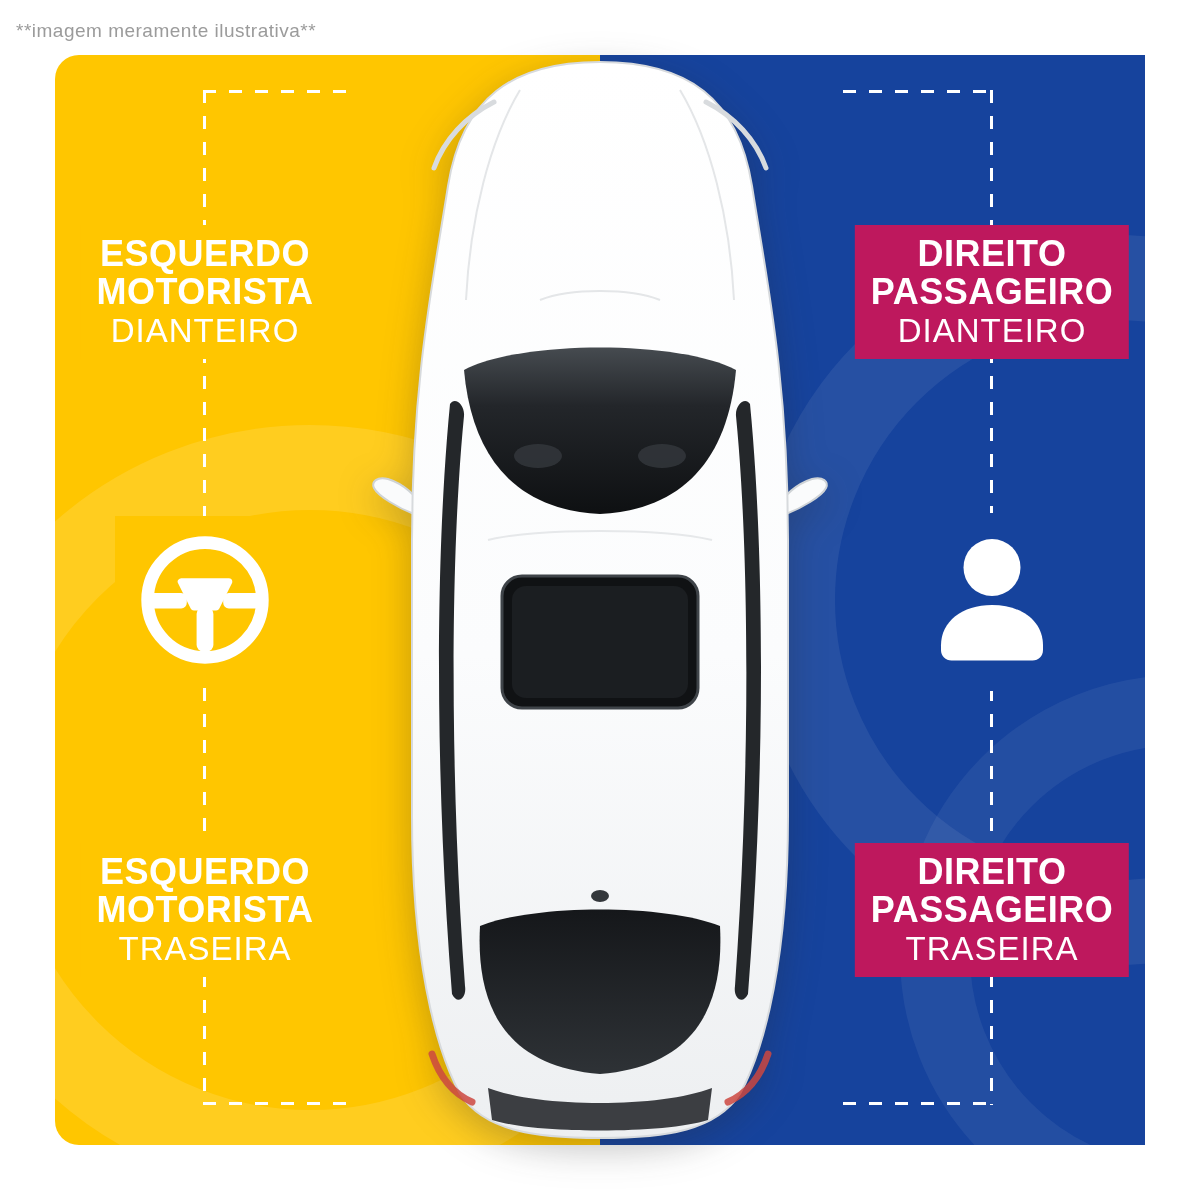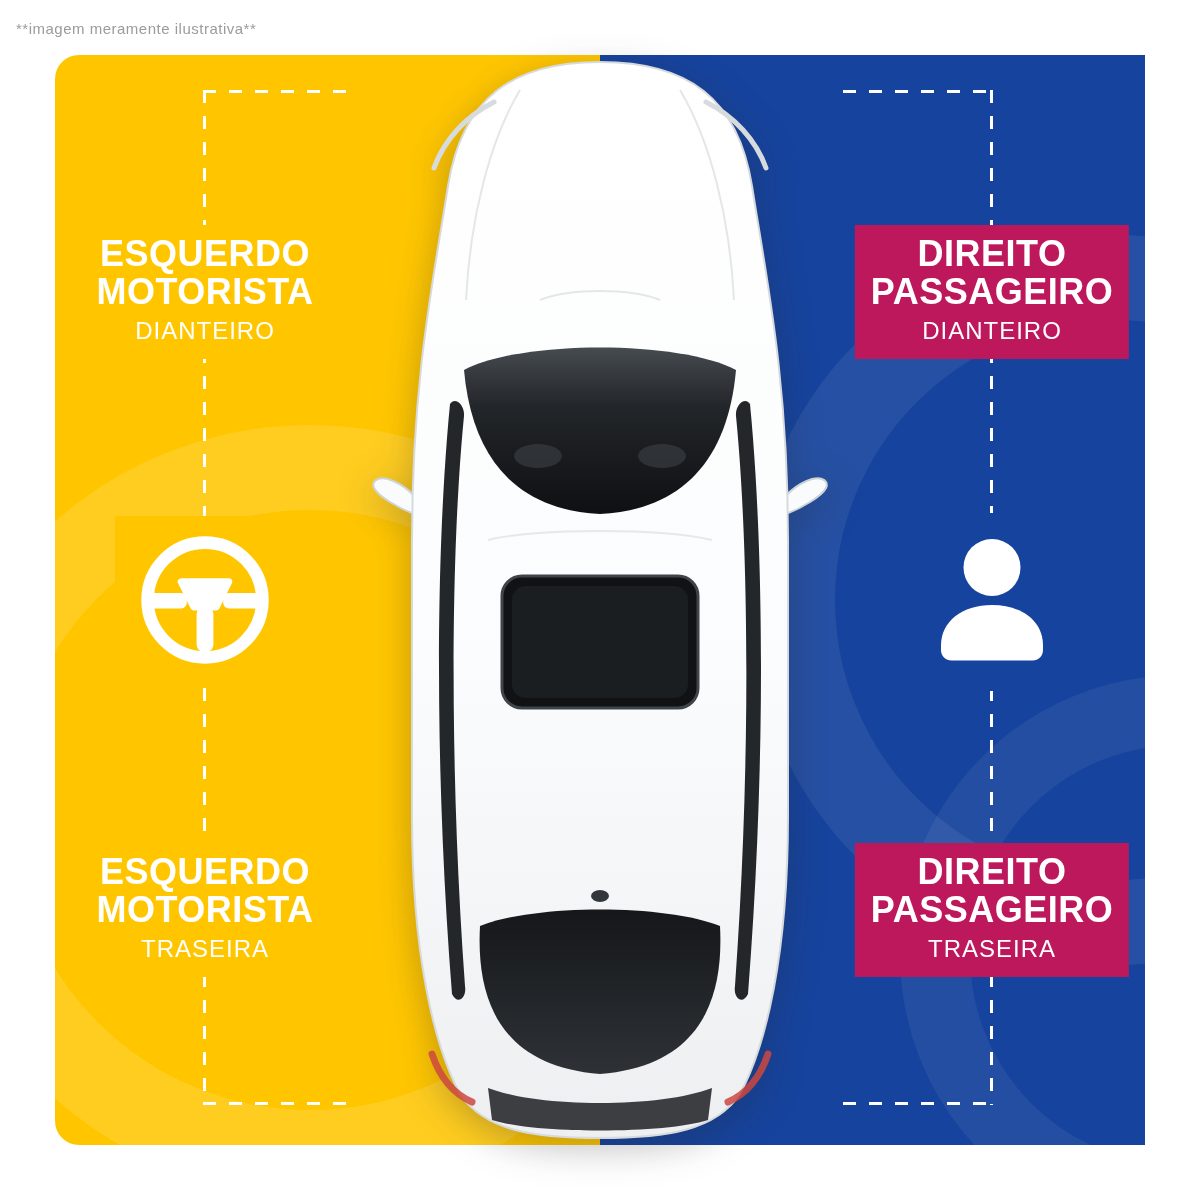--- a/index.html
+++ b/index.html
@@ -1,21 +1,21 @@
 <!DOCTYPE html>
 <html><head>
 <meta charset="utf-8">
 <style>
   html,body{margin:0;padding:0;background:#ffffff;}
   .stage{
     position:relative;width:1200px;height:1200px;background:#ffffff;overflow:hidden;
     font-family:"Liberation Sans","DejaVu Sans",sans-serif;
   }
   .disclaimer{
-    position:absolute;left:16px;top:20px;font-size:15px;letter-spacing:.5px;
+    position:absolute;left:16px;top:20px;font-size:19px;letter-spacing:.5px;
     color:#9b9b9b;
   }
   .panels{
     position:absolute;left:55px;top:55px;width:1166px;height:1090px;
     border-radius:24px;overflow:hidden;
   }
   .panel{position:absolute;top:0;height:100%;width:545px;overflow:hidden;}
   .panel.left{left:0;background:#ffc600;}
   .panel.right{left:545px;background:#16439d;}
   .arc{position:absolute;border-radius:50%;}
@@ -31,21 +31,21 @@
   .dash.h-bl{left:148px;top:1047px;width:150px;}
   .dash.h-tr{left:788px;top:35px;width:150px;}
   .dash.h-br{left:788px;top:1047px;width:150px;}
   .label{
     position:absolute;z-index:4;transform:translateX(-50%);
     text-align:center;color:#ffffff;padding:10px 16px;white-space:nowrap;
   }
   .label.yellow-bg{background:#ffc600;}
   .label.blue-bg{background:#be185d;}
   .label .l1{font-size:36px;font-weight:700;line-height:38px;letter-spacing:.5px;}
-  .label .l3{font-size:24px;font-weight:400;line-height:36px;letter-spacing:1px;margin-top:2px;}
+  .label .l3{font-size:33px;font-weight:400;line-height:36px;letter-spacing:1px;margin-top:2px;}
   .label-lt{left:150px;top:170px;}
   .label-lb{left:150px;top:788px;}
   .label-rt{left:937px;top:170px;}
   .label-rb{left:937px;top:788px;}
   .iconbox{
     position:absolute;z-index:4;transform:translate(-50%,-50%);
     display:flex;align-items:center;justify-content:center;padding:14px 20px;
   }
   .iconbox.yellow-bg{background:#ffc600;left:150px;top:545px;}
   .iconbox.blue-bg{background:#16439d;left:937px;top:547px;}

